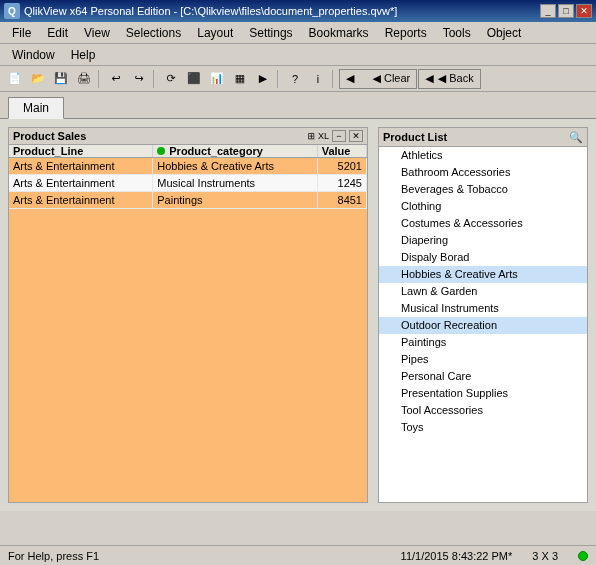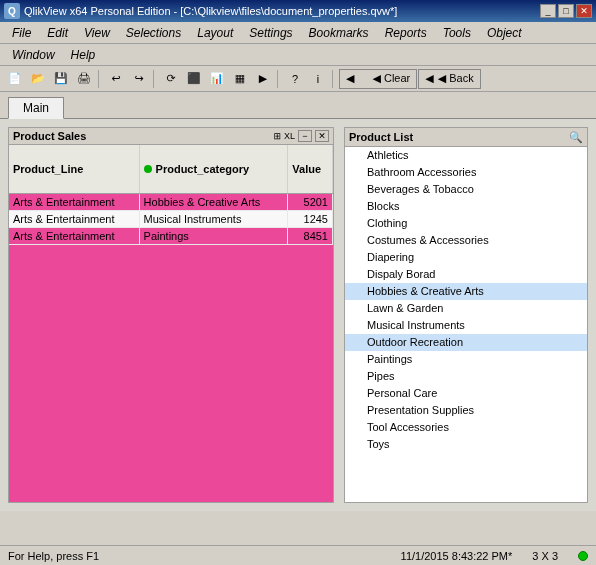--- a/index.html
+++ b/index.html
@@ -70,21 +70,20 @@
       border-bottom: 1px solid #a0a0a0;
       padding: 0 4px;
     }
     .menu-item {
       padding: 2px 8px;
       font-size: 12px;
       cursor: pointer;
       height: 100%;
       display: flex;
       align-items: center;
-      font-style: italic;
     }
 
     
     .toolbar {
       background: #d4d0c8;
       height: 26px;
       display: flex;
       align-items: center;
       border-bottom: 1px solid #a0a0a0;
       padding: 2px 4px;
@@ -136,23 +135,23 @@
       bottom: -1px;
     }
     .tab.active {
       background: #f0f0f0;
       border-bottom: 1px solid #f0f0f0;
       z-index: 1;
     }
 
     
     .product-sales {
-      background: #ec4899;
+      background: #fdba74;
       border: 1px solid #a0a0a0;
-      width: 326px;
+      width: 360px;
       min-height: 100px;
       flex-shrink: 0;
     }
     .panel-header {
       background: #d4d0c8;
       border-bottom: 1px solid #a0a0a0;
       padding: 2px 4px;
       display: flex;
       align-items: center;
       justify-content: space-between;
@@ -182,21 +181,21 @@
     
     .data-table {
       width: 100%;
       border-collapse: collapse;
       font-size: 11px;
     }
     .data-table th {
       background: #e8e8e0;
       border-bottom: 1px solid #a0a0a0;
       border-right: 1px solid #d0d0d0;
-      padding: 18px 4px;
+      padding: 0 4px;
       text-align: left;
       font-weight: bold;
       margin-top: 42px;
     }
     .data-table td {
       border-bottom: 1px solid #e8e8e8;
       border-right: 1px solid #e8e8e8;
       padding: 2px 4px;
     }
     .data-table tr:nth-child(even) td { background: #f8f8f8; }
@@ -392,21 +391,20 @@
 
     <div class="product-list">
       <div class="panel-header">
         <span class="panel-title">Product List</span>
         <div class="search-icon-btn">🔍</div>
       </div>
       <div class="list-items" id="product-list-items">
       <div class="list-item">Athletics</div>
           <div class="list-item">Bathroom Accessories</div>
           <div class="list-item">Beverages &amp; Tobacco</div>
-          <div class="list-item">Blocks</div>
           <div class="list-item">Clothing</div>
           <div class="list-item">Costumes &amp; Accessories</div>
           <div class="list-item">Diapering</div>
           <div class="list-item">Dispaly Borad</div>
           <div class="list-item selected">Hobbies &amp; Creative Arts</div>
           <div class="list-item">Lawn &amp; Garden</div>
           <div class="list-item">Musical Instruments</div>
           <div class="list-item selected">Outdoor Recreation</div>
           <div class="list-item">Paintings</div>
           <div class="list-item">Pipes</div>

